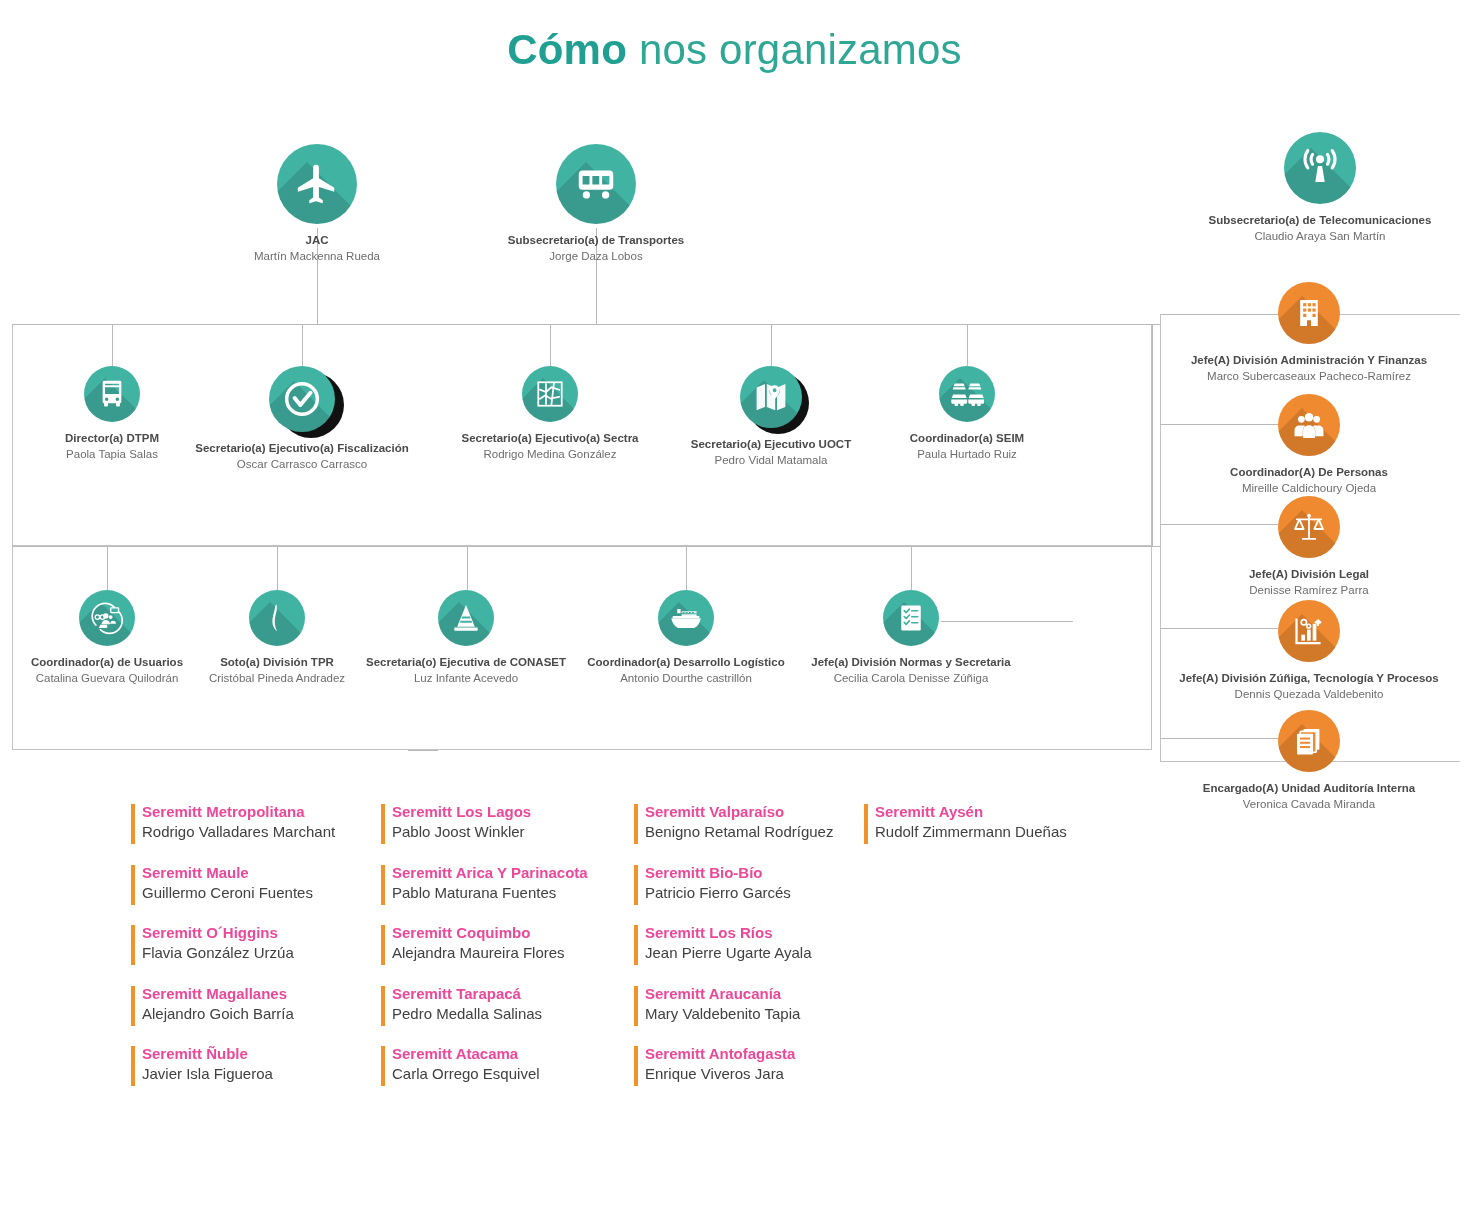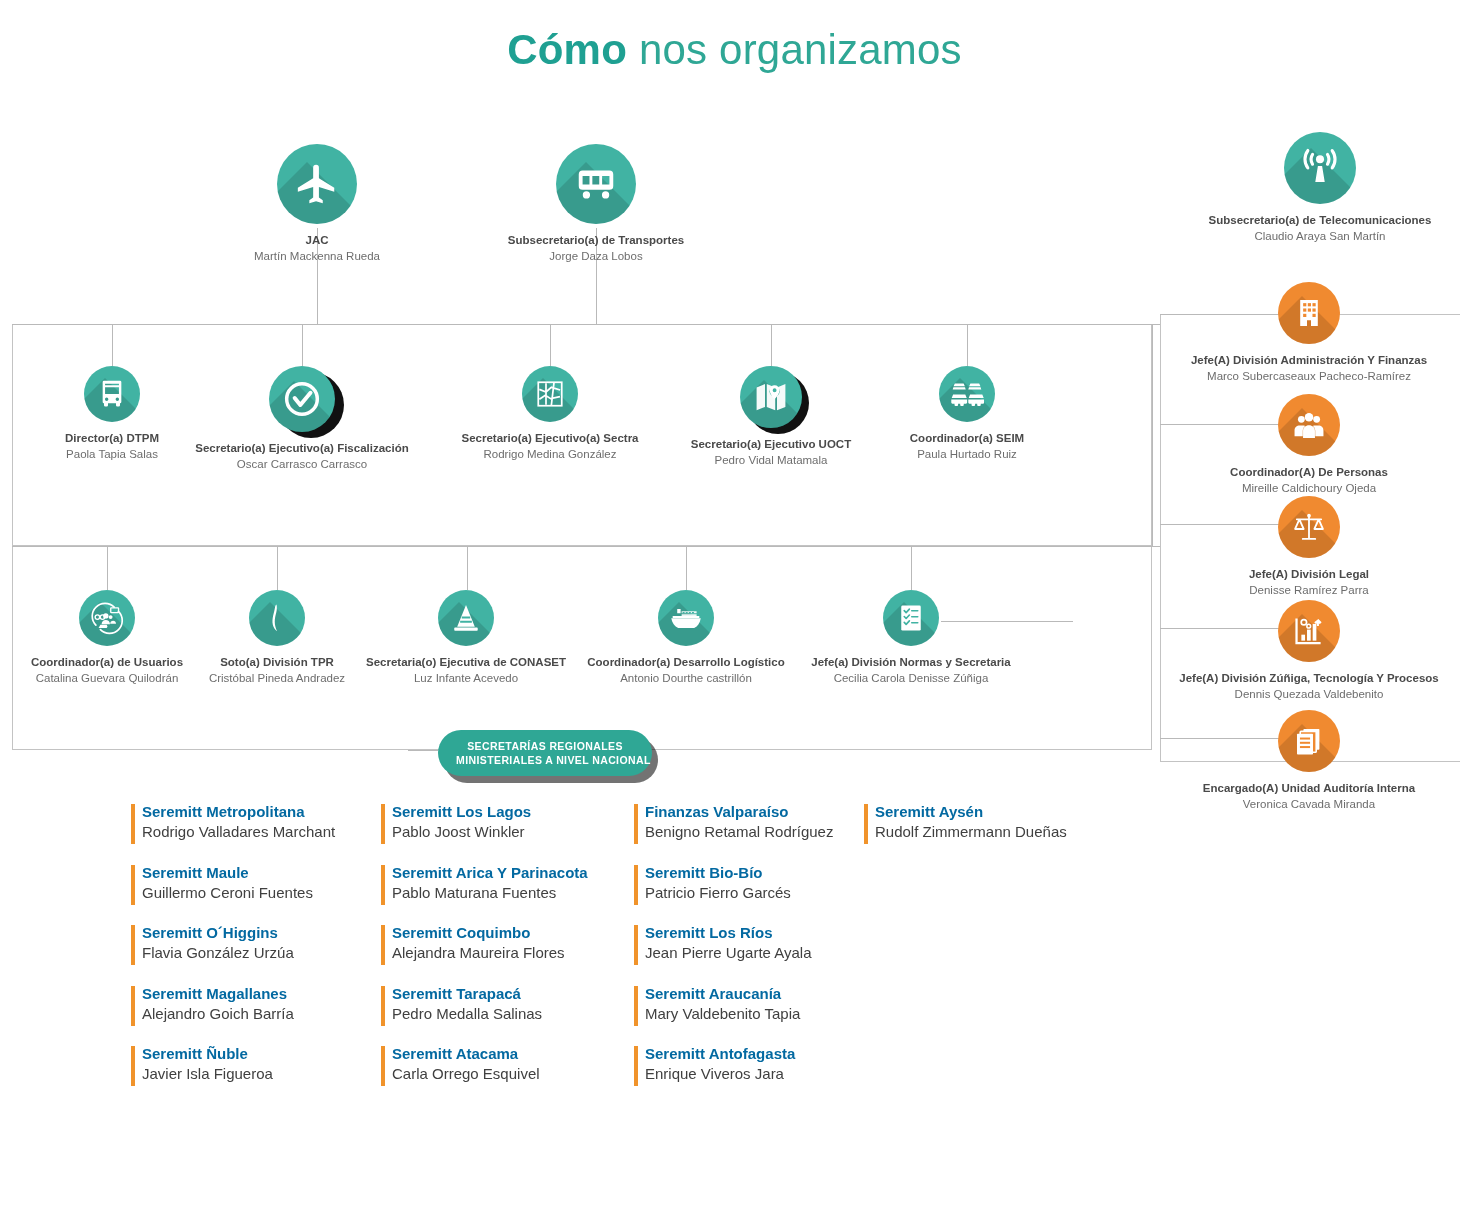--- a/index.html
+++ b/index.html
@@ -90,21 +90,21 @@
   .ser-item {
     position: relative;
     padding-left: 11px;
     margin-bottom: 20px;
   }
   .ser-item::before {
     content: ""; position: absolute; left: 0; top: 2px;
     width: 4px; height: 40px; background: #f0932b;
   }
   .ser-region {
-    font-size: 15px; font-weight: 700; color: #0369a1;
+    font-size: 15px; font-weight: 700; color: #ec4899;
     line-height: 1.35; white-space: nowrap;
   }
   .ser-person {
     font-size: 15px; font-weight: 400; color: #404040;
     line-height: 1.35; white-space: nowrap;
   }
 </style>
 </head>
 <body>
 
@@ -377,24 +377,20 @@
             <rect x="5.2" y="9.4" width="7.6" height="1.5"></rect>
             <rect x="5.2" y="12.6" width="7.6" height="1.5"></rect>
             <rect x="5.2" y="15.8" width="7.6" height="1.5"></rect>
           </g>
         </svg>
     </div>
     <div class="role">Encargado(A) Unidad Auditoría Interna</div>
     <div class="person">Veronica Cavada Miranda</div>
   </div>
 
-  <div class="pill" style="left:438px; top:730px; width:214px;">
-    <div>SECRETARÍAS REGIONALES</div>
-    <div>MINISTERIALES A NIVEL NACIONAL</div>
-  </div>
 
   <div class="ser-grid" style="left:0; top:802px; width:1469px;">
     <div class="ser-col" style="left:131px; top:0; width:250px;">
       <div class="ser-item">
         <div class="ser-region">Seremitt Metropolitana</div>
         <div class="ser-person">Rodrigo Valladares Marchant</div>
       </div>
       <div class="ser-item">
         <div class="ser-region">Seremitt Maule</div>
         <div class="ser-person">Guillermo Ceroni Fuentes</div>
@@ -431,21 +427,21 @@
         <div class="ser-person">Pedro Medalla Salinas</div>
       </div>
       <div class="ser-item">
         <div class="ser-region">Seremitt Atacama</div>
         <div class="ser-person">Carla Orrego Esquivel</div>
       </div>
     </div>
 
     <div class="ser-col" style="left:634px; top:0; width:250px;">
       <div class="ser-item">
-        <div class="ser-region">Finanzas Valparaíso</div>
+        <div class="ser-region">Seremitt Valparaíso</div>
         <div class="ser-person">Benigno Retamal Rodríguez</div>
       </div>
       <div class="ser-item">
         <div class="ser-region">Seremitt Bio-Bío</div>
         <div class="ser-person">Patricio Fierro Garcés</div>
       </div>
       <div class="ser-item">
         <div class="ser-region">Seremitt Los Ríos</div>
         <div class="ser-person">Jean Pierre Ugarte Ayala</div>
       </div>

